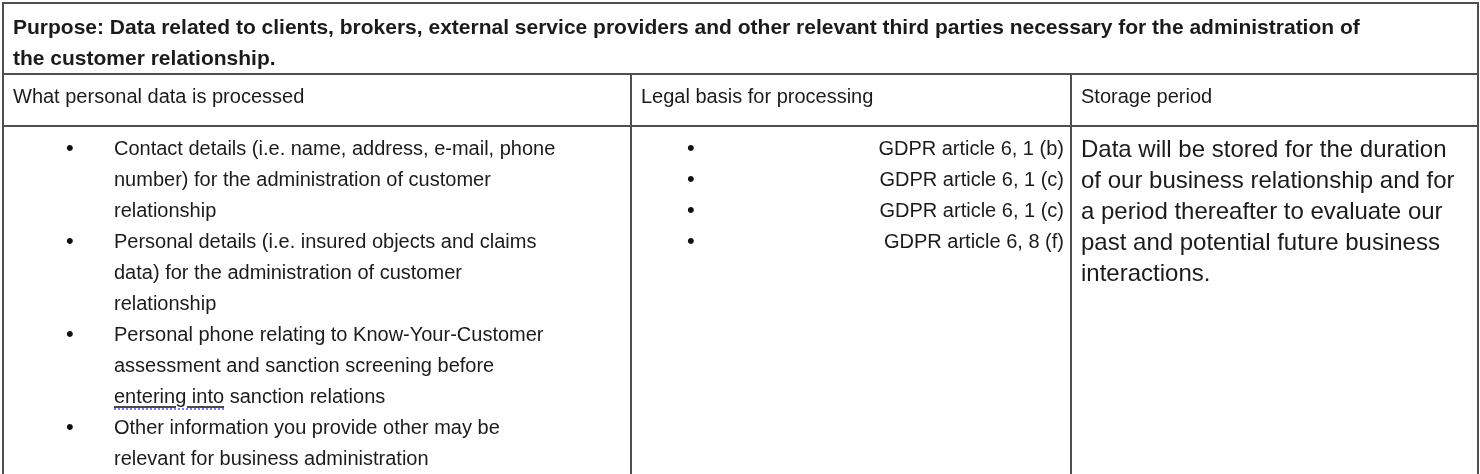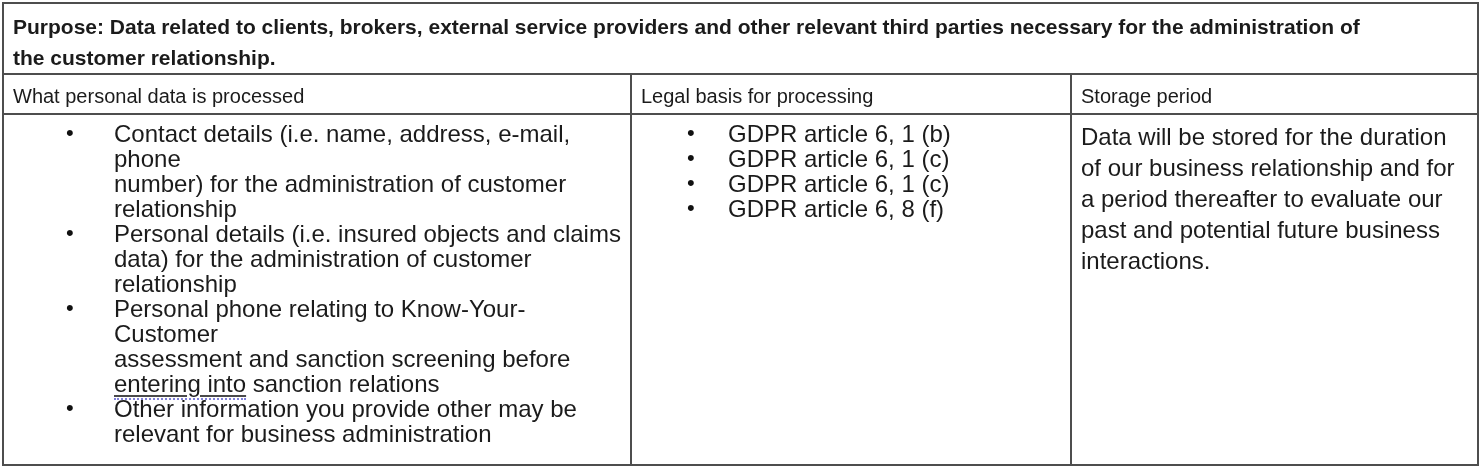--- a/index.html
+++ b/index.html
@@ -37,50 +37,50 @@
   }
   .purpose-text {
     font-weight: bold;
     font-size: 21px;
     line-height: 31px;
     padding: 7px 12px 0 9px;
     white-space: pre-line;
   }
   
   tr.colhead-row td {
-    height: 40px;
+    height: 52px;
   }
   .colhead-text {
     font-size: 20px;
     line-height: 26px;
     padding: 8px 8px 0 9px;
   }
   
   tr.content-row td { height: auto; }
   ul.bullet-list {
     list-style: none;
     margin: 6px 0 0 0;
     padding: 0 6px 0 0;
   }
   ul.bullet-list li {
     position: relative;
-    font-size: 24px;
-    line-height: 25px;
+    font-size: 20px;
+    line-height: 31px;
     white-space: pre-line;
   }
   ul.personal-list li { padding-left: 110px; }
   ul.personal-list li::before {
     content: "\2022";
     position: absolute;
     left: 62px;
     top: -1px;
     font-size: 22px;
     color: #111111;
   }
-  ul.legal-list li { padding-left: 96px; }
+  ul.legal-list li { padding-left: 96px; text-align: right; }
   ul.legal-list li::before {
     content: "\2022";
     position: absolute;
     left: 55px;
     top: -1px;
     font-size: 22px;
     color: #111111;
   }
   .storage-text {
     font-size: 24px;

